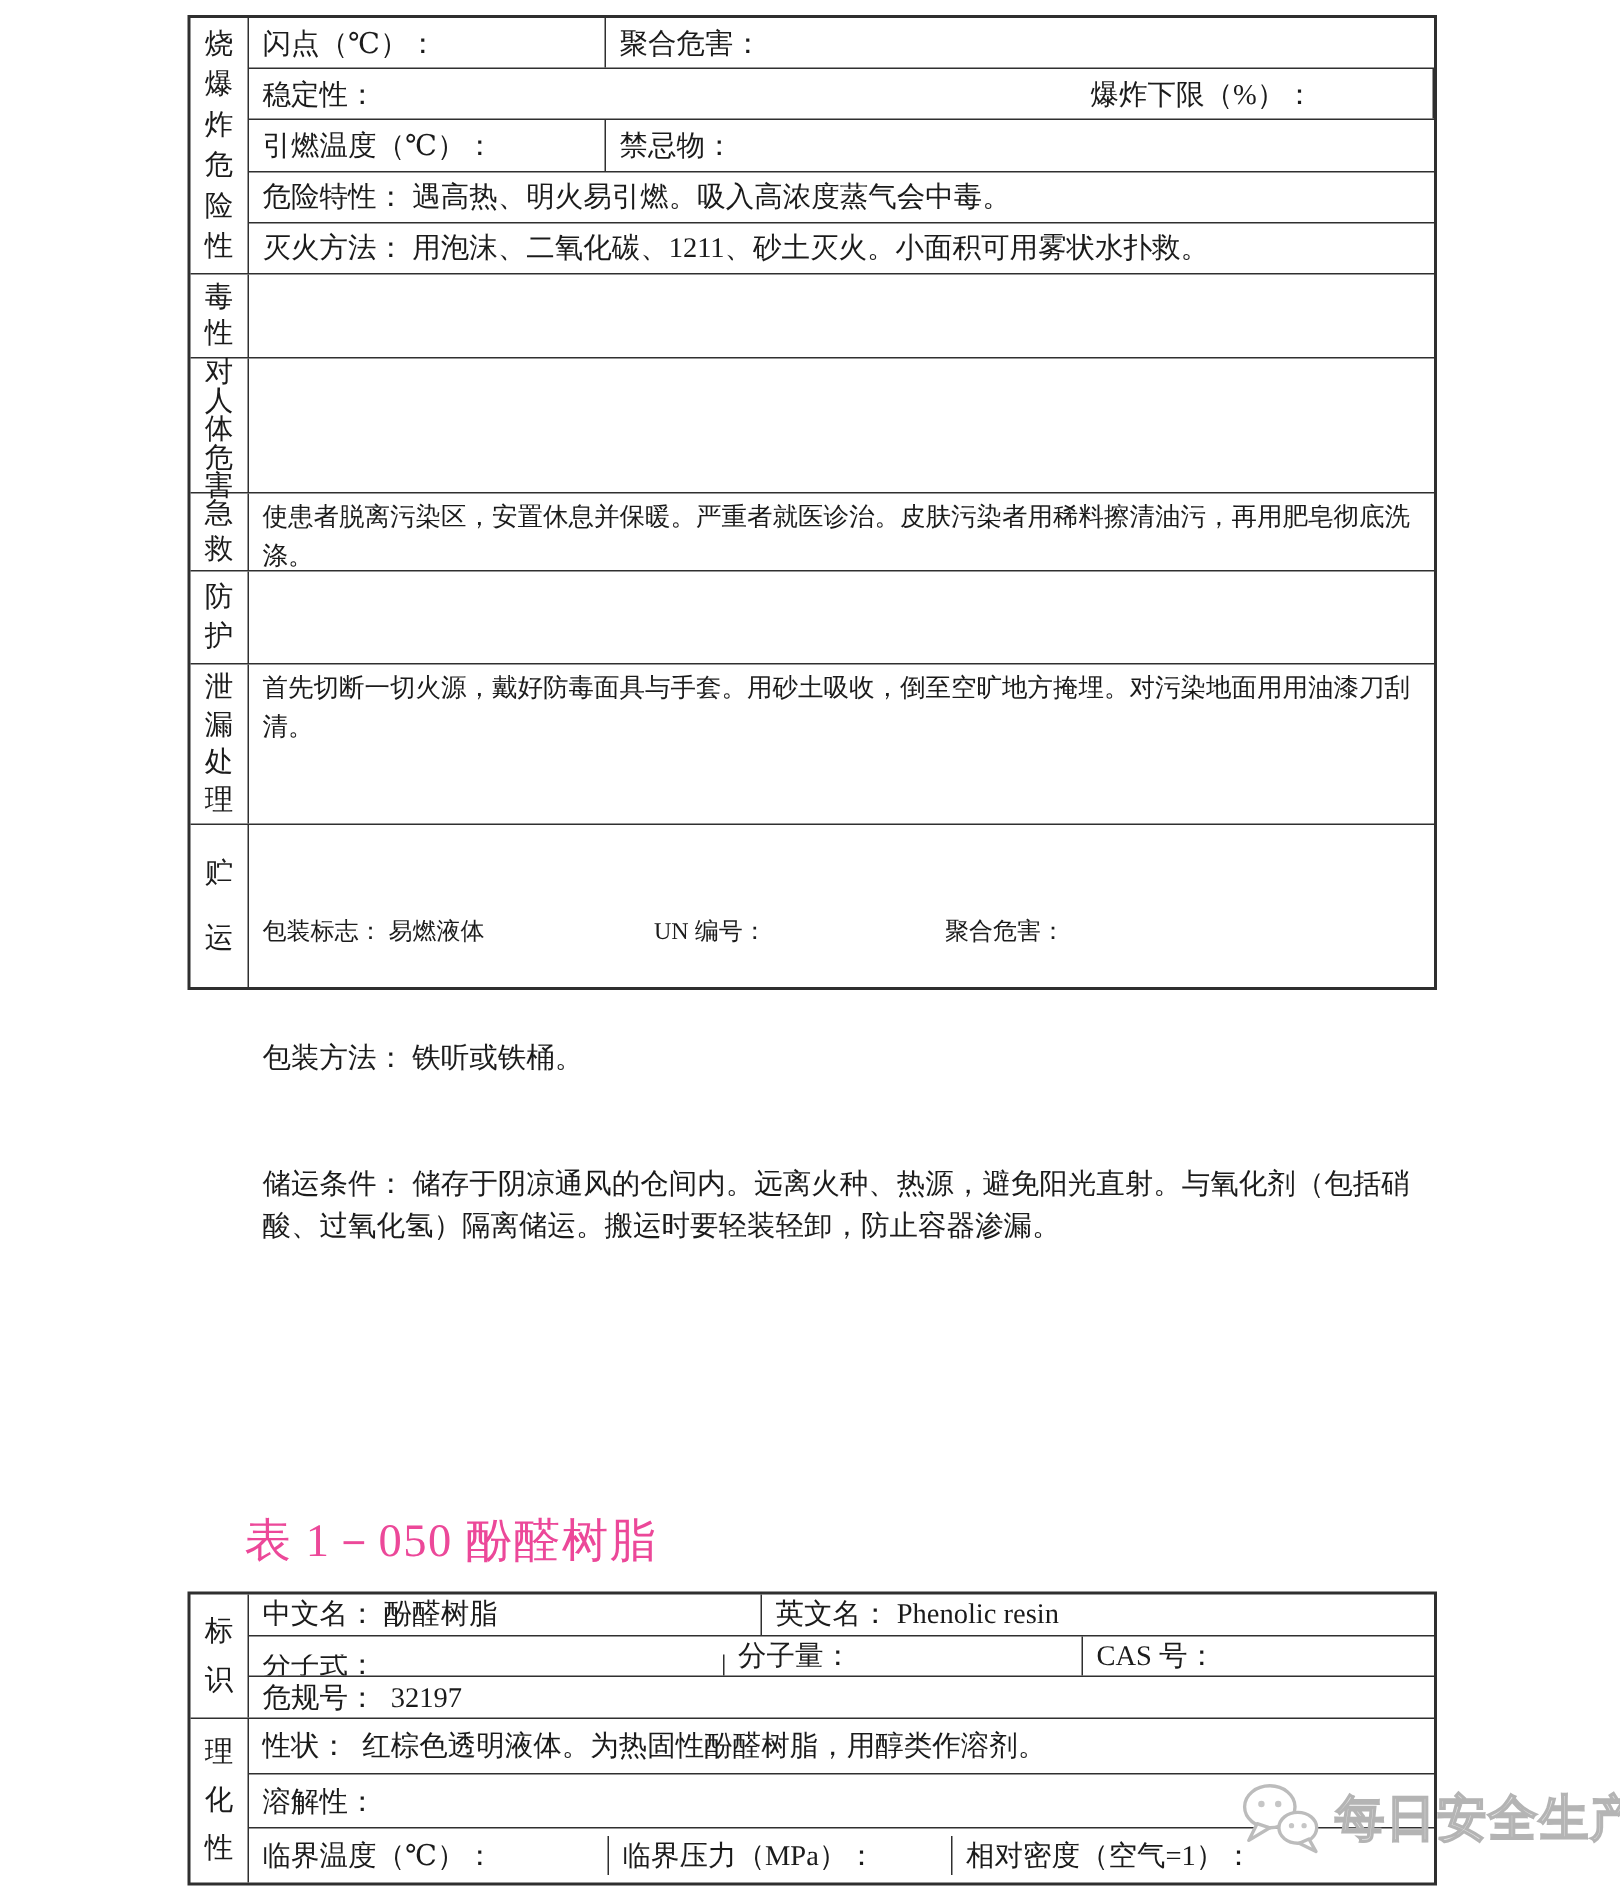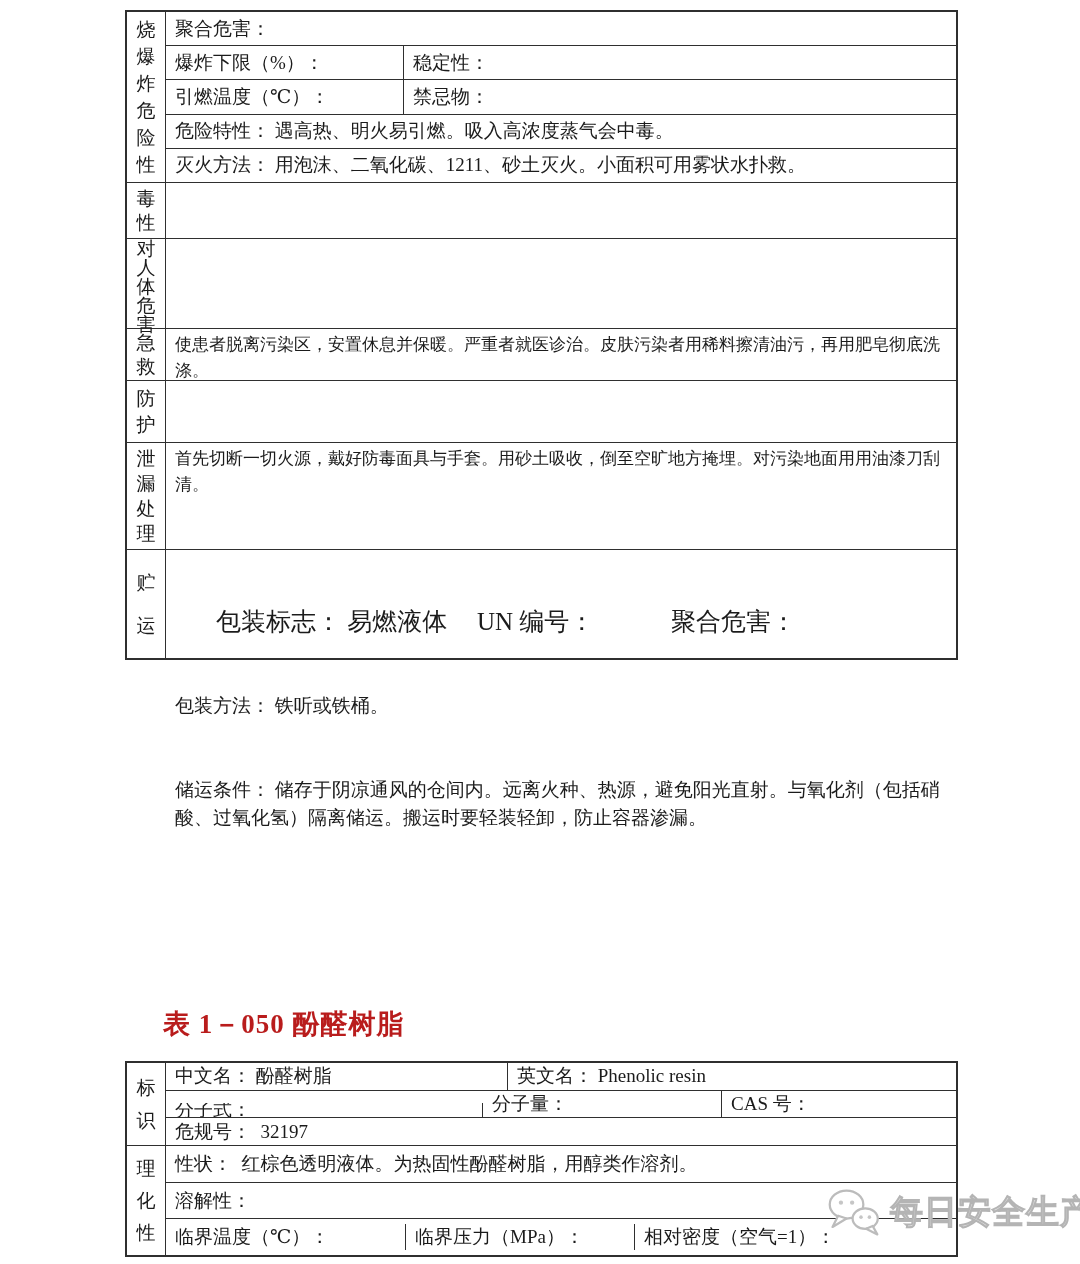--- a/index.html
+++ b/index.html
@@ -28,25 +28,25 @@
   .cell.bl{border-right:1.5px solid var(--bc);}
   .c-l1{width:238px;}
   .t2r1a{width:342px;}
   .t2r2a{width:317px;margin-top:12px;}
   .t2r2b{width:239px;}
   .t2r3a{width:240px;}
   .t2r3b{width:229px;}
   .grow{flex:1;}
   .free{padding:3px 0 0 9px;font-size:17px;line-height:26px;white-space:pre-wrap;}
   .storage-body{padding:2px 0 0 9px;font-size:19px;line-height:28px;white-space:pre-wrap;}
-  .storage-line1{display:flex;line-height:28px;font-size:25px;margin-left:41px;}
+  .storage-line1{display:flex;line-height:28px;font-size:16px;}
   .sl1a{width:261px;white-space:pre-wrap;}
   .sl1b{width:194px;white-space:pre-wrap;}
-  .tbl-title{position:absolute;left:163px;top:1006px;font-size:27px;font-weight:bold;
-             letter-spacing:1px;color:#b91c1c;}
+  .tbl-title{position:absolute;left:163px;top:1006px;font-size:31px;font-weight:normal;
+             letter-spacing:1px;color:#ec4899;}
   .watermark{position:absolute;left:826px;top:1186px;display:flex;align-items:center;
              gap:8px;z-index:5;pointer-events:none;}
   .wm-text{font-size:33px;font-weight:bold;letter-spacing:1px;color:#e4e4e4;
            -webkit-text-stroke:1px #b4b4b4;white-space:nowrap;}
 </style>
 </head>
 <body>
 
 <div class="page">
 
@@ -56,25 +56,26 @@
       <div class="vlabel">
           <span>烧</span>
           <span>爆</span>
           <span>炸</span>
           <span>危</span>
           <span>险</span>
           <span>性</span>
         </div>
       <div class="sec-main">
         <div class="row">
+          <div class="cell bl c-l1">闪点（℃）：</div>
           <div class="cell grow">聚合危害：</div>
         </div>
         <div class="row">
+          <div class="cell grow">稳定性：</div>
           <div class="cell bl c-l1">爆炸下限（%）：</div>
-          <div class="cell grow">稳定性：</div>
         </div>
         <div class="row">
           <div class="cell bl c-l1">引燃温度（℃）：</div>
           <div class="cell grow">禁忌物：</div>
         </div>
         <div class="row">
           <div class="cell grow">危险特性： 遇高热、明火易引燃。吸入高浓度蒸气会中毒。</div>
         </div>
         <div class="row last">
           <div class="cell grow">灭火方法： 用泡沫、二氧化碳、1211、砂土灭火。小面积可用雾状水扑救。</div>

